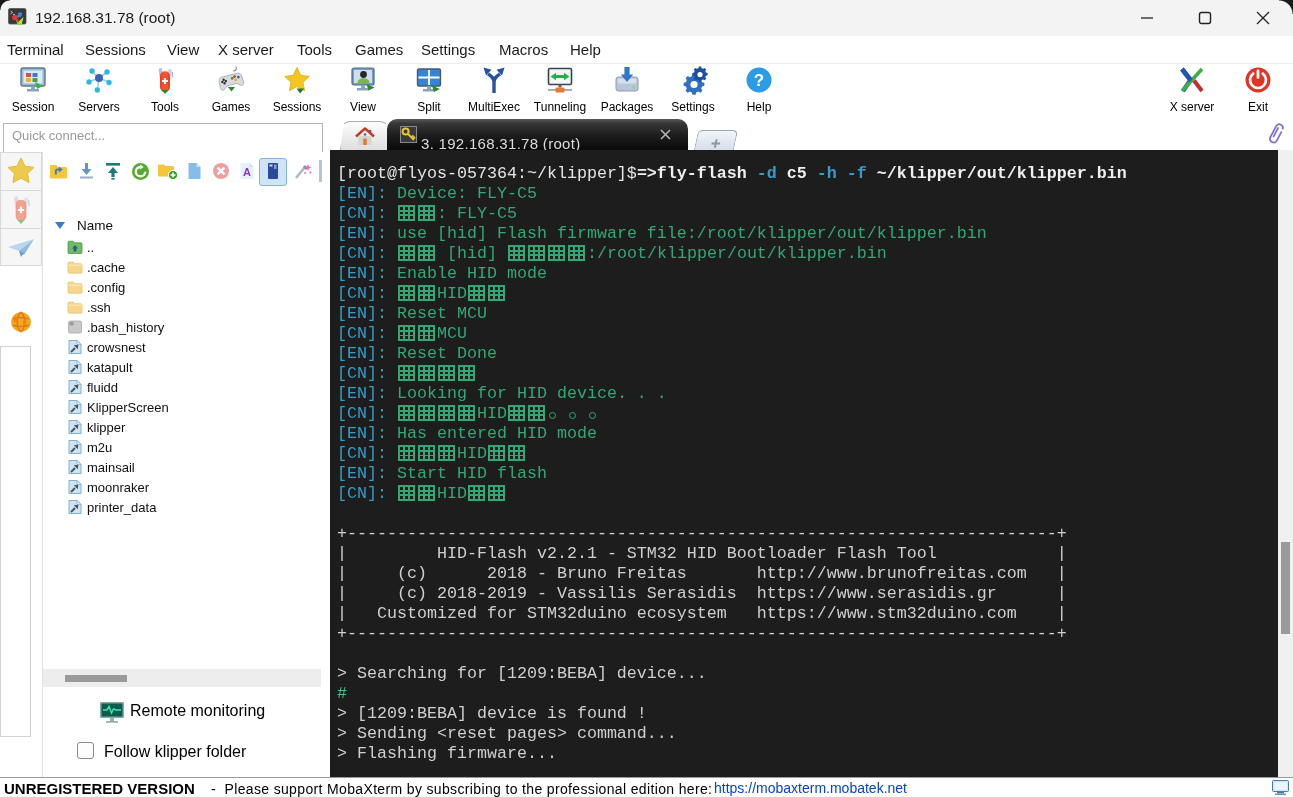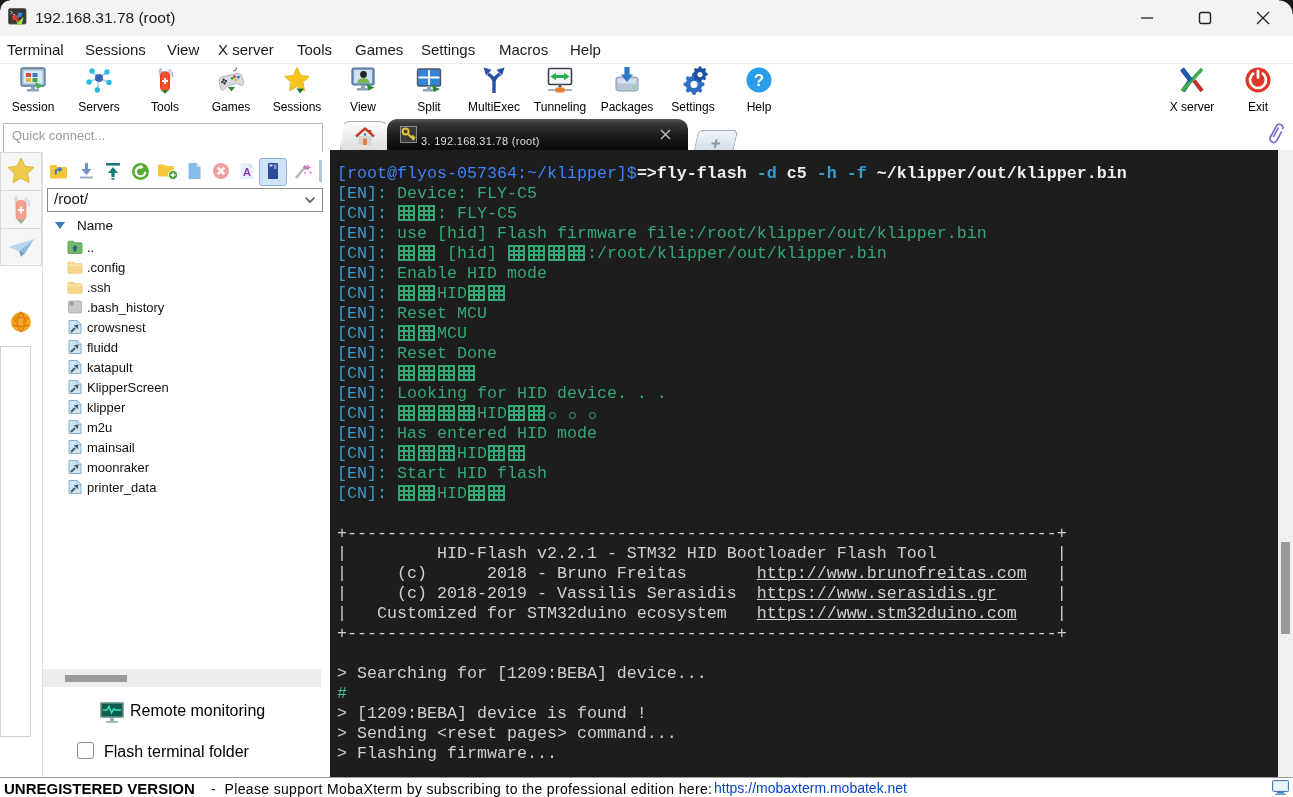--- a/index.html
+++ b/index.html
@@ -43,42 +43,42 @@
 
   
   #hometab { position:absolute; left:10px; top:3px; width:50px; height:29px;
     background:linear-gradient(#fdfdfd,#dedede); border:1px solid #adadad; border-bottom:none;
     border-radius:10px 10px 0 0; text-align:center; padding-top:5px;
     clip-path:polygon(0 100%, 9% 0, 91% 0, 100% 100%); }
   #activetab { position:absolute; left:57px; top:1px; width:301px; height:31px;
     background:linear-gradient(#595959 0%,#383838 14%,#1d1d1d 52%,#0a0a0a 100%);
     border-radius:10px 10px 0 0; }
   #keyico { position:absolute; left:13px; top:7px; }
-  #tabtitle { position:absolute; left:34px; top:16px; font-size:11px; color:#dcdcdc; letter-spacing:0.3px; }
+  #tabtitle { position:absolute; left:34px; top:16px; font-size:15px; color:#dcdcdc; letter-spacing:0.3px; }
   #tabclose { position:absolute; left:272px; top:9px; }
   #plustab { position:absolute; left:366px; top:12px; width:40px; height:20px;
     background:linear-gradient(#f2f5f9,#d5deea); border:1px solid #9aa7c0; border-bottom:none;
     border-radius:5px 5px 0 0; transform:skewX(-12deg); text-align:center; padding-top:4px; }
   #clip { position:absolute; left:936px; top:4px; }
 
   
   #termwrap { position:absolute; left:330px; top:118px; width:963px; height:659px; background:#fff; }
   #tabbar { position:absolute; left:0; top:0; width:963px; height:32px; background:#fff; }
   #termbg { position:absolute; left:0; top:32px; width:948px; height:627px; background:#1d1d1d; }
   #vscroll { position:absolute; left:948px; top:32px; width:15px; height:627px; background:#f0f0f0; }
   #vthumb { position:absolute; left:3px; top:392px; width:9px; height:92px; background:#9a9a9a; }
   pre.term { position:absolute; left:7px; top:14px; font-family:"Liberation Mono", monospace;
      font-size:16.67px; line-height:20px; color:#cfcfcf; letter-spacing:0; }
-  .red { color:#3b82f6; }
+  .red { color:#e5e5e5; }
   .blu { color:#379ccc; }
   .grn { color:#33a874; }
   .grn2 { color:#4ebe8d; }
   .wht { color:#efefef; font-weight:bold; }
   b.wht { font-weight:bold; }
-  .lnk { text-decoration:underline; }
+  .lnk { }
   i.c { display:inline-block; width:17px; height:16px; margin:0 2px 0 1px; vertical-align:-2.5px;
     background:
       repeating-linear-gradient(0deg,#33a874 0 1.9px,transparent 1.9px 4.6px),
       repeating-linear-gradient(90deg,#33a874 0 1.9px,transparent 1.9px 5.1px); }
   i.p { display:inline-block; width:7px; height:7px; margin:0 11px 0 2px; vertical-align:-1px;
     border:1.7px solid #33a874; border-radius:50%; }
 
   
   #statusbar { position:absolute; left:0; top:777px; width:1293px; height:20px; background:#fff;
      border-top:1px solid #9a9a9a; font-size:14px; color:#000; }
@@ -359,45 +359,49 @@
           </svg>
         <svg class="fico" style="left:250px" width="19" height="19" viewBox="0 0 19 19">
             <path d="M3 16 L12 5" stroke="#b0b8c0" stroke-width="2.6"></path>
             <path d="M11 4 L14 7" stroke="#8a929a" stroke-width="3"></path>
             <path d="M15 2 L16 4.5 L18.5 5.5 L16 6.5 L15 9 L14 6.5 L11.5 5.5 L14 4.5 Z" fill="#e86ad8"></path>
             <circle cx="17.5" cy="10.5" r="1.1" fill="#e86ad8"></circle>
             <circle cx="12" cy="11" r="0.9" fill="#e86ad8"></circle>
           </svg>
         <div style="position:absolute;left:276px;top:-2px;width:3px;height:22px;background:#b8c4d0;"></div>
       </div>
-      <div id="pathbox">/root/<svg style="position:absolute;right:6px;top:7px" width="12" height="8" viewBox="0 0 12 8">
-            <path d="M1.5 1.5 L6 6 L10.5 1.5" stroke="#555" stroke-width="1.6" fill="none"></path>
-          </svg></div>
       <div style="position:absolute;left:12px;top:70px;width:0;height:0;border-left:5px solid transparent;border-right:5px solid transparent;border-top:7px solid #3a7bbf;"></div>
       <div style="position:absolute;left:34px;top:66px;font-size:13.5px;color:#111;">Name</div>
       <div id="tree">
           <div class="trow">
             <svg class="ticon" viewBox="0 0 16 16">
               <path d="M1 3.5 L1 13.5 Q1 14.5 2 14.5 L14 14.5 Q15 14.5 15 13.5 L15 4.8 Q15 3.8 14 3.8 L7.6 3.8 L6.3 2.2 L2 2.2 Q1 2.2 1 3.5 Z" fill="#72b86a" stroke="#4e9a48" stroke-width="0.8"></path>
               <path d="M5 9.5 L8 6 L11 9.5 L9.3 9.5 L9.3 12.5 L6.7 12.5 L6.7 9.5 Z" fill="#2a5a80"></path>
             </svg>
             <span class="tlbl">..</span>
           </div>
         <div class="trow">
             <svg class="ticon" viewBox="0 0 16 16">
               <path d="M1 4 L1 13.2 Q1 14.2 2 14.2 L14 14.2 Q15 14.2 15 13.2 L15 5.8 Q15 4.8 14 4.8 L7.6 4.8 L6.3 3.2 L2 3.2 Q1 3.2 1 4 Z" fill="#f6d68d" stroke="#e8c269" stroke-width="0.8"></path>
               <path d="M1 6.2 L15 6.2" stroke="#fce9b8" stroke-width="1.2"></path>
             </svg>
-            <span class="tlbl">.config</span>
+            <span class="tlbl">.cache</span>
           </div>
         <div class="trow">
             <svg class="ticon" viewBox="0 0 16 16">
               <path d="M1 4 L1 13.2 Q1 14.2 2 14.2 L14 14.2 Q15 14.2 15 13.2 L15 5.8 Q15 4.8 14 4.8 L7.6 4.8 L6.3 3.2 L2 3.2 Q1 3.2 1 4 Z" fill="#f6d68d" stroke="#e8c269" stroke-width="0.8"></path>
               <path d="M1 6.2 L15 6.2" stroke="#fce9b8" stroke-width="1.2"></path>
             </svg>
+            <span class="tlbl">.config</span>
+          </div>
+        <div class="trow">
+            <svg class="ticon" viewBox="0 0 16 16">
+              <path d="M1 4 L1 13.2 Q1 14.2 2 14.2 L14 14.2 Q15 14.2 15 13.2 L15 5.8 Q15 4.8 14 4.8 L7.6 4.8 L6.3 3.2 L2 3.2 Q1 3.2 1 4 Z" fill="#f6d68d" stroke="#e8c269" stroke-width="0.8"></path>
+              <path d="M1 6.2 L15 6.2" stroke="#fce9b8" stroke-width="1.2"></path>
+            </svg>
             <span class="tlbl">.ssh</span>
           </div>
         <div class="trow">
             <svg class="ticon" viewBox="0 0 16 16">
               <rect x="1.5" y="2" width="13" height="12" rx="1.5" fill="#c9c9c9" stroke="#a8a8a8" stroke-width="0.8"></rect>
               <rect x="2.5" y="3" width="4" height="3.4" fill="#9a9a9a"></rect>
             </svg>
             <span class="tlbl">.bash_history</span>
           </div>
         <div class="trow">
@@ -409,30 +413,30 @@
             </svg>
             <span class="tlbl">crowsnest</span>
           </div>
         <div class="trow">
             <svg class="ticon" viewBox="0 0 16 16">
               <path d="M2 1.5 L10 1.5 L14 5.5 L14 14.5 L2 14.5 Z" fill="#cde4f5" stroke="#7aa8cc" stroke-width="0.9"></path>
               <path d="M10 1.5 L10 5.5 L14 5.5 Z" fill="#ecf5fc" stroke="#7aa8cc" stroke-width="0.7"></path>
               <path d="M4 13 L8 9" stroke="#4a545e" stroke-width="2"></path>
               <path d="M6.8 6.2 L11.3 5.7 L10.8 10.2 Z" fill="#4a545e"></path>
             </svg>
+            <span class="tlbl">katapult</span>
+          </div>
+        <div class="trow">
+            <svg class="ticon" viewBox="0 0 16 16">
+              <path d="M2 1.5 L10 1.5 L14 5.5 L14 14.5 L2 14.5 Z" fill="#cde4f5" stroke="#7aa8cc" stroke-width="0.9"></path>
+              <path d="M10 1.5 L10 5.5 L14 5.5 Z" fill="#ecf5fc" stroke="#7aa8cc" stroke-width="0.7"></path>
+              <path d="M4 13 L8 9" stroke="#4a545e" stroke-width="2"></path>
+              <path d="M6.8 6.2 L11.3 5.7 L10.8 10.2 Z" fill="#4a545e"></path>
+            </svg>
             <span class="tlbl">fluidd</span>
-          </div>
-        <div class="trow">
-            <svg class="ticon" viewBox="0 0 16 16">
-              <path d="M2 1.5 L10 1.5 L14 5.5 L14 14.5 L2 14.5 Z" fill="#cde4f5" stroke="#7aa8cc" stroke-width="0.9"></path>
-              <path d="M10 1.5 L10 5.5 L14 5.5 Z" fill="#ecf5fc" stroke="#7aa8cc" stroke-width="0.7"></path>
-              <path d="M4 13 L8 9" stroke="#4a545e" stroke-width="2"></path>
-              <path d="M6.8 6.2 L11.3 5.7 L10.8 10.2 Z" fill="#4a545e"></path>
-            </svg>
-            <span class="tlbl">katapult</span>
           </div>
         <div class="trow">
             <svg class="ticon" viewBox="0 0 16 16">
               <path d="M2 1.5 L10 1.5 L14 5.5 L14 14.5 L2 14.5 Z" fill="#cde4f5" stroke="#7aa8cc" stroke-width="0.9"></path>
               <path d="M10 1.5 L10 5.5 L14 5.5 Z" fill="#ecf5fc" stroke="#7aa8cc" stroke-width="0.7"></path>
               <path d="M4 13 L8 9" stroke="#4a545e" stroke-width="2"></path>
               <path d="M6.8 6.2 L11.3 5.7 L10.8 10.2 Z" fill="#4a545e"></path>
             </svg>
             <span class="tlbl">KlipperScreen</span>
           </div>
@@ -489,21 +493,21 @@
         <svg width="26" height="22" viewBox="0 0 26 22">
             <rect x="1" y="1" width="24" height="16" fill="#8aa8a8" rx="1"></rect>
             <rect x="2.5" y="2.5" width="21" height="13" fill="#0d5c50"></rect>
             <path d="M4 9 L8 9 L10 5.5 L12.5 12 L14.5 8 L17 9 L22 9" stroke="#3ae8b0" stroke-width="1.4" fill="none"></path>
             <rect x="11" y="17" width="4" height="3" fill="#9ab0b0"></rect>
             <rect x="7" y="20" width="12" height="1.8" fill="#9ab0b0"></rect>
           </svg>
       </div>
       <div style="position:absolute;left:87px;top:550px;font-size:16px;color:#000;">Remote monitoring</div>
       <div style="position:absolute;left:34px;top:590px;width:17px;height:17px;background:#fdfdfd;border:1px solid #8a8a8a;border-radius:3px;"></div>
-      <div style="position:absolute;left:61px;top:591px;font-size:16px;color:#000;">Flash terminal folder</div>
+      <div style="position:absolute;left:61px;top:591px;font-size:16px;color:#000;">Follow klipper folder</div>
     </div>
   </div>
 
   <div id="termwrap">
     <div id="tabbar">
       <div id="hometab"><svg width="22" height="20" viewBox="0 0 22 20">
             <path d="M4.5 9 L17.5 9 L17.5 18 L4.5 18 Z" fill="#d8d4ce"></path>
             <path d="M2 9.5 L11 1.5 L20 9.5" stroke="#c23b28" stroke-width="2.4" fill="none" stroke-linejoin="round"></path>
             <rect x="15" y="3" width="2.2" height="4" fill="#c23b28"></rect>
             <rect x="9.2" y="11.5" width="3.6" height="6.5" fill="#e87a30"></rect>

